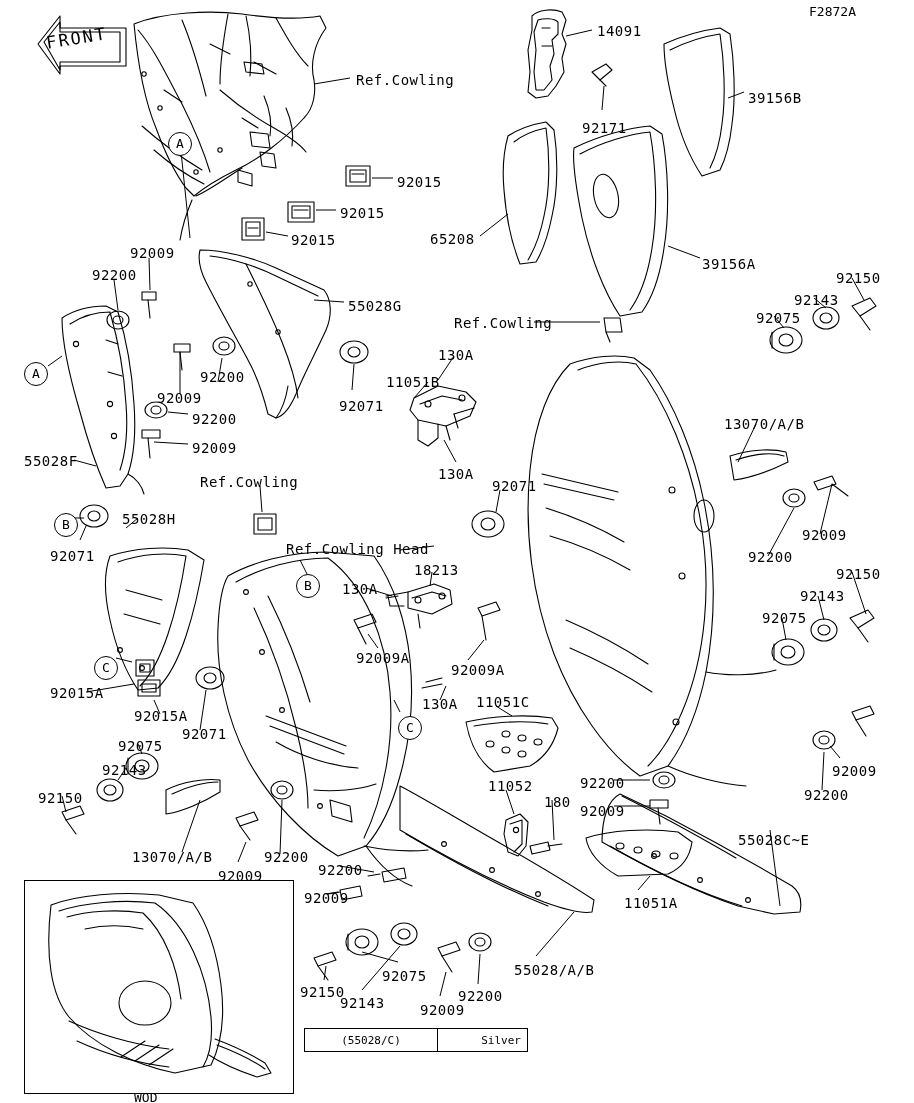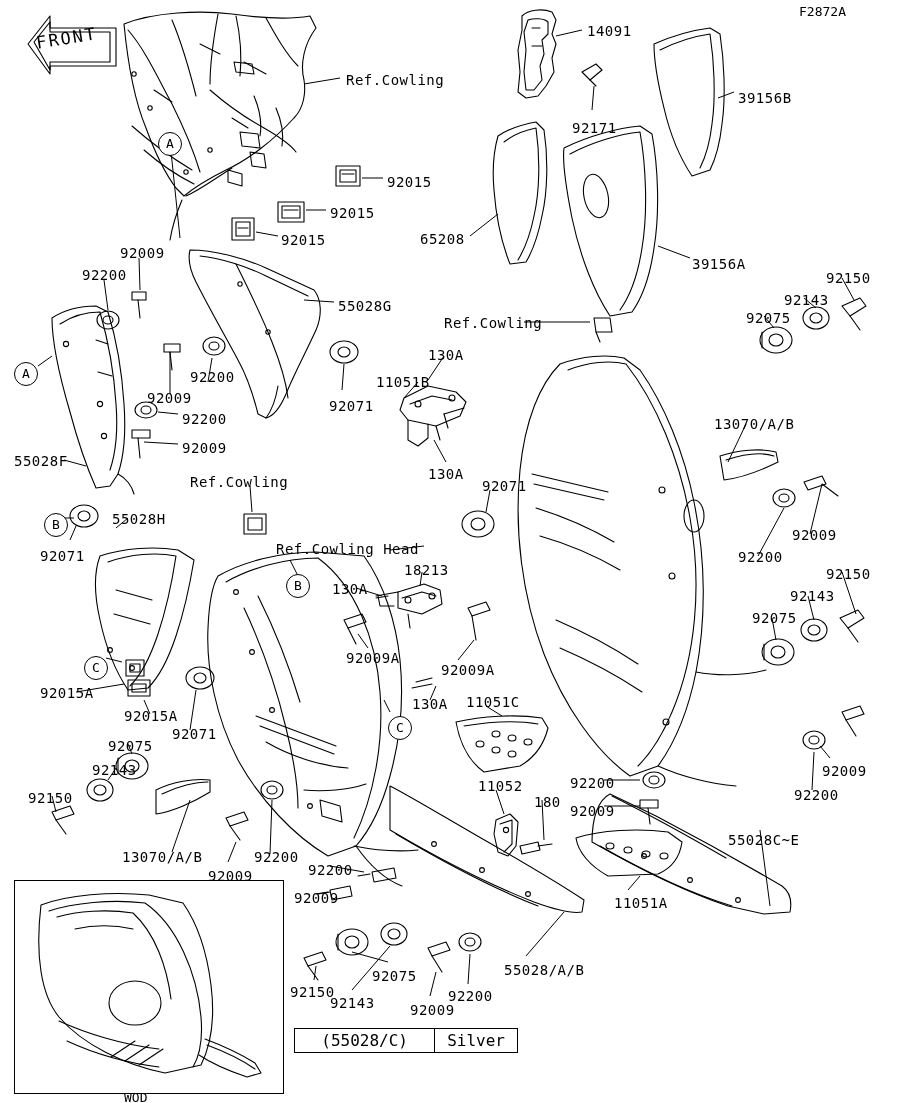--- a/index.html
+++ b/index.html
@@ -10,21 +10,21 @@
   body {
     width: 914px;
     height: 1103px;
     position: relative;
     font-family: "DejaVu Sans Mono", monospace;
     color: #000000;
     overflow: hidden;
   }
   #sheet {
     position: absolute;
-    left: 4px; top: 0;
+    left: 14px; top: 0;
     width: 856px;
     height: 1103px;
   }
   svg.art {
     position: absolute;
     left: 0; top: 0;
     width: 914px;
     height: 1103px;
     pointer-events: none;
   }
@@ -52,26 +52,26 @@
     left: 290px;
     top: 1028px;
     width: 224px;
     border: 1.6px solid #000;
     background: #fff;
     border-collapse: collapse;
   }
   #legend td {
     border: 1.2px solid #000;
     font-family: "DejaVu Sans Mono", monospace;
-    font-size: 16px;
-    padding: 2px 12px;
+    font-size: 11px;
+    padding: 2px 6px;
     height: 18px;
   }
   #legend td.k { width: 120px; text-align: center; }
-  #legend td.v { text-align: left; }
+  #legend td.v { text-align: right; }
   #inset {
     position: absolute;
     left: 10px;
     top: 880px;
     width: 268px;
     height: 212px;
     border: 1.8px solid #000;
     background: #fff;
   }
   #inset svg { position: absolute; left: 0; top: 0; }

